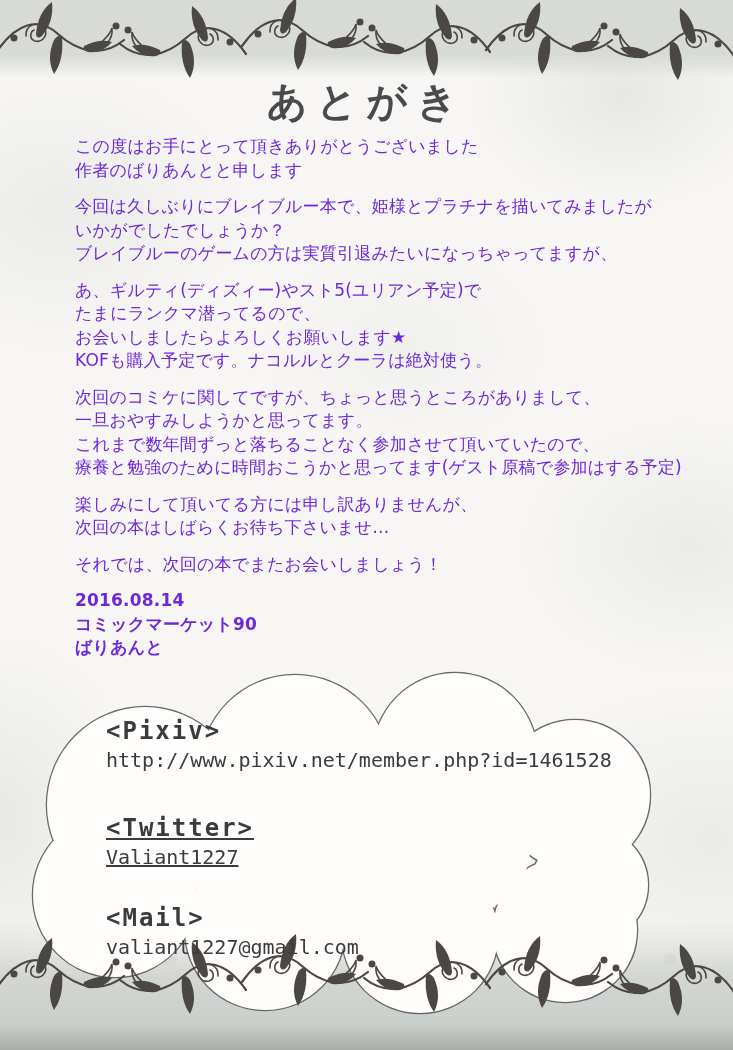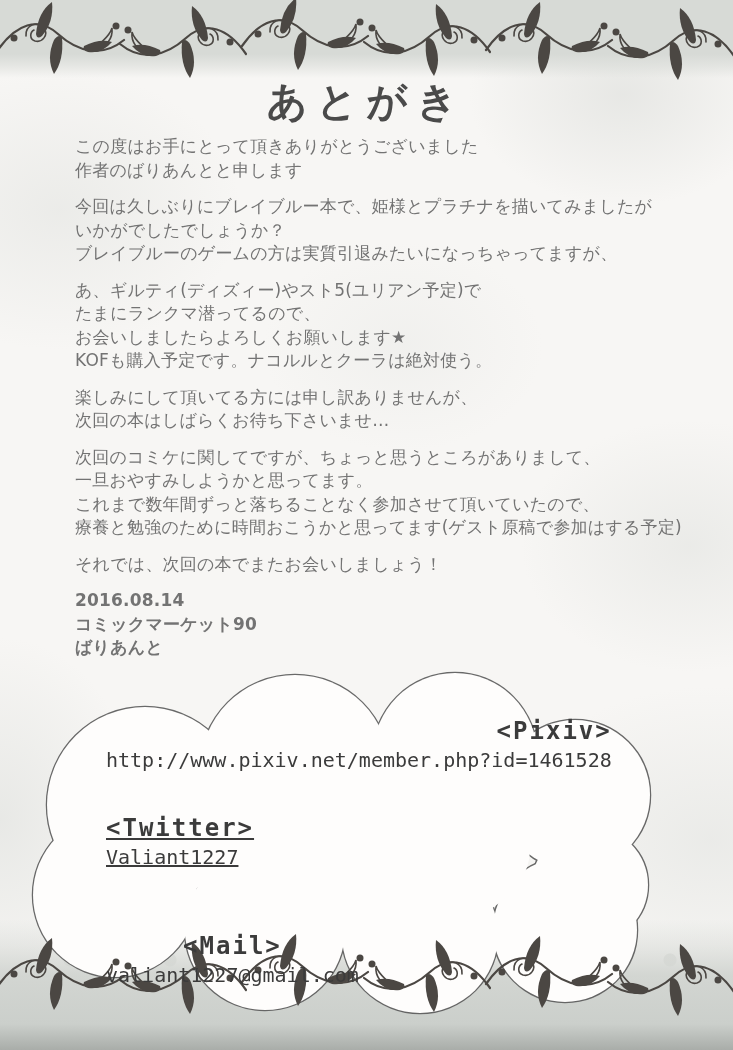--- a/index.html
+++ b/index.html
@@ -41,29 +41,29 @@
   .stem{fill:none;stroke-width:2.2;stroke-linecap:round;}
   .stem.thin{stroke-width:1.6;}
   svg.cloud{position:absolute;left:0;top:0;width:733px;height:1050px;z-index:4;pointer-events:none;}
   .title{
     position:absolute;top:76px;left:0;width:100%;z-index:3;
     text-align:center;font-size:40px;font-weight:bold;color:#4a4a4a;
     letter-spacing:9px;line-height:50px;
   }
   .bodytext{
     position:absolute;left:75px;top:135px;width:650px;z-index:3;
-    color:#737373;font-size:17px;line-height:23.5px;letter-spacing:.2px;
+    color:#6d28d9;font-size:17px;line-height:23.5px;letter-spacing:.2px;
   }
   .bodytext p{margin:0 0 13px 0;}
   .signoff{margin-top:8px;font-weight:bold;}
   .contact{position:absolute;left:106px;z-index:7;color:#3b3b3b;
     font-family:"DejaVu Sans Mono",monospace;}
   .contact .lbl{font-size:24px;line-height:30px;letter-spacing:2px;font-weight:bold;}
   .contact .val{font-size:20px;line-height:28px;letter-spacing:0;}
-  #cg1{top:716px;text-align:right;} #cg2{top:813px;text-decoration:underline;} #cg3{top:931px;text-align:center;}
+  #cg1{top:716px;} #cg2{top:813px;text-decoration:underline;} #cg3{top:903px;}
 </style>
 </head>
 <body>
 
 <div class="strip top"></div>
 <svg class="vine top" viewBox="0 0 733 110">
   <defs>
     <g id="vmA" stroke="#4b4743">
       <path class="stem" d="M-2,42 C16,16 38,8 58,26 C78,44 102,50 124,32"></path>
       <path class="stem thin" d="M26,28 c-1,-11 12,-16 18,-8 c5,7 -2,15 -9,13 c-6,-2 -5,-9 -1,-11"></path>
@@ -97,28 +97,28 @@
     <span>いかがでしたでしょうか？</span><br>
     <span>ブレイブルーのゲームの方は実質引退みたいになっちゃってますが、</span><br>
   </p>
   <p>
     <span>あ、ギルティ(ディズィー)やスト5(ユリアン予定)で</span><br>
     <span>たまにランクマ潜ってるので、</span><br>
     <span>お会いしましたらよろしくお願いします★</span><br>
     <span>KOFも購入予定です。ナコルルとクーラは絶対使う。</span>
   </p>
   <p>
-    <span>楽しみにして頂いてる方には申し訳ありませんが、</span><br>
-    <span>次回の本はしばらくお待ち下さいませ…</span>
-  </p>
-  <p>
     <span>次回のコミケに関してですが、ちょっと思うところがありまして、</span><br>
     <span>一旦おやすみしようかと思ってます。</span><br>
     <span>これまで数年間ずっと落ちることなく参加させて頂いていたので、</span><br>
     <span>療養と勉強のために時間おこうかと思ってます(ゲスト原稿で参加はする予定)</span>
+  </p>
+  <p>
+    <span>楽しみにして頂いてる方には申し訳ありませんが、</span><br>
+    <span>次回の本はしばらくお待ち下さいませ…</span>
   </p>
   <p>
     <span>それでは、次回の本でまたお会いしましょう！</span>
   </p>
   <p class="signoff">
     <span>2016.08.14</span><br>
     <span>コミックマーケット90</span><br>
     <span>ばりあんと</span>
   </p>
 </div>

